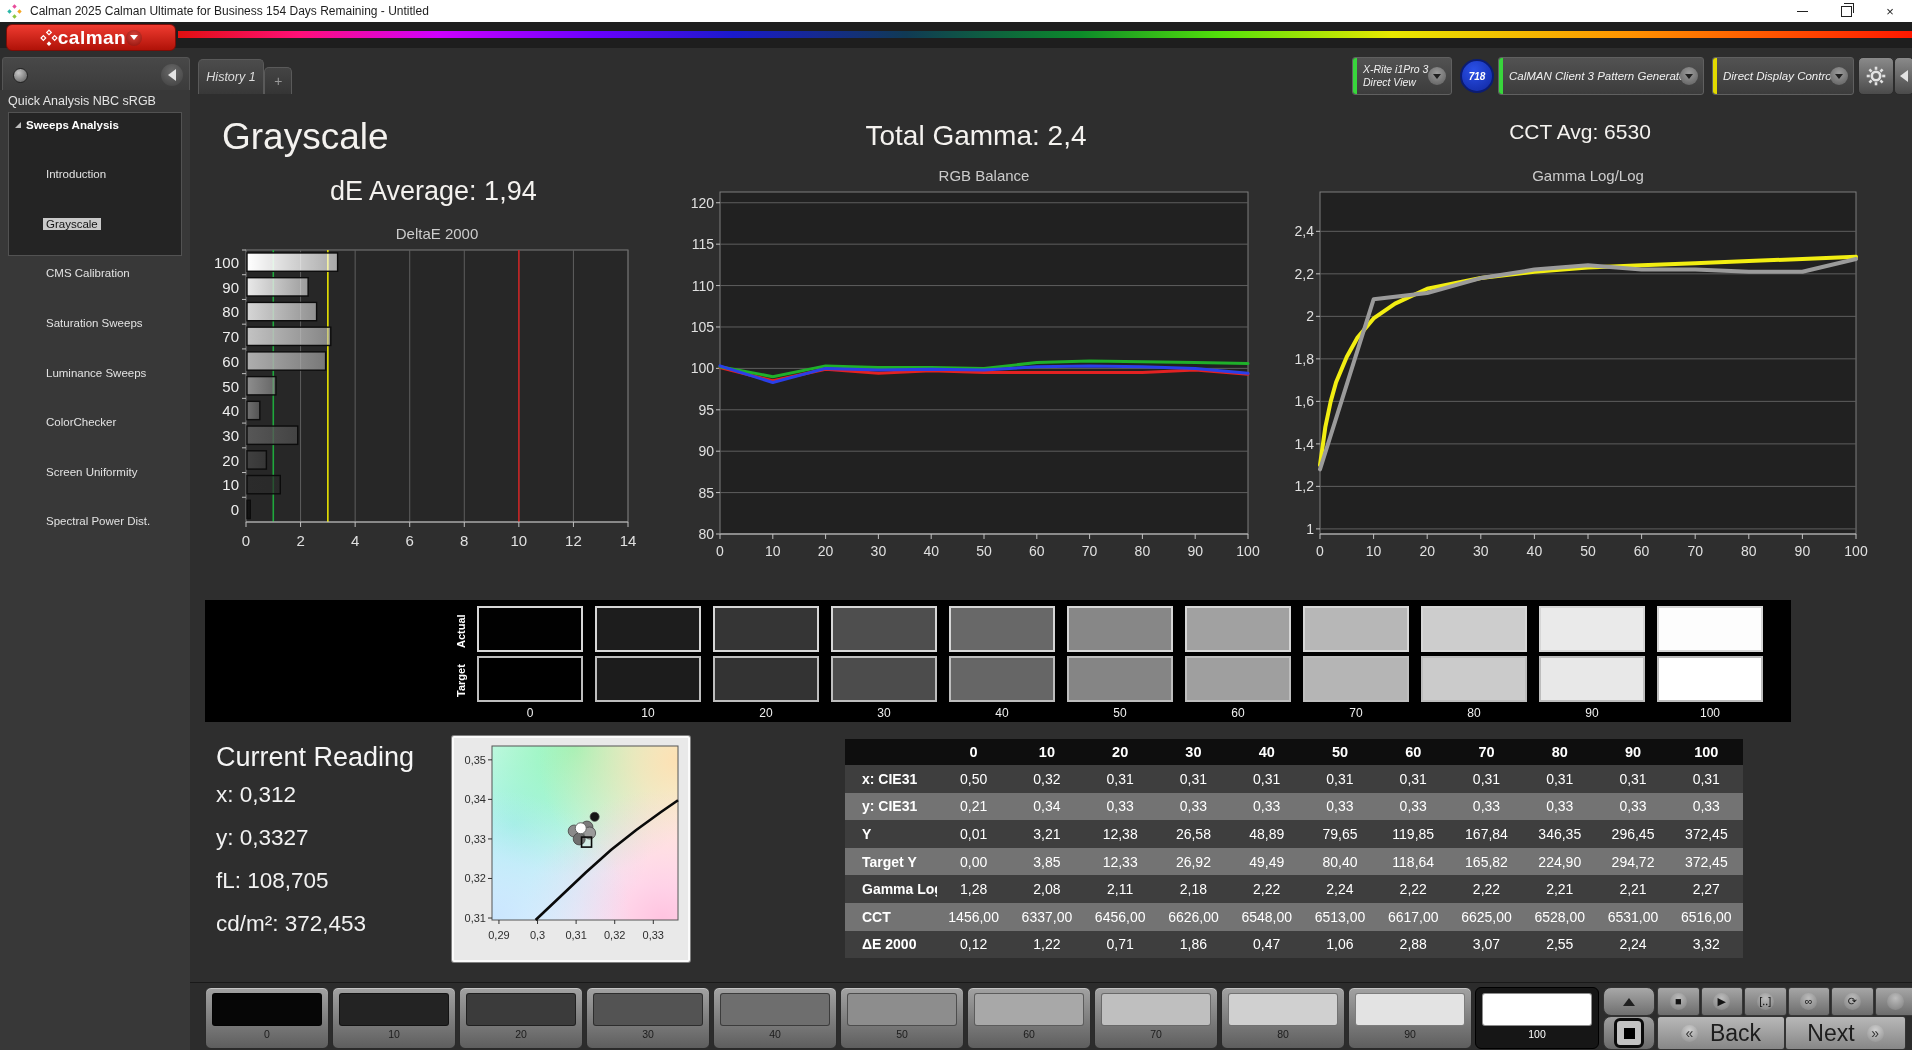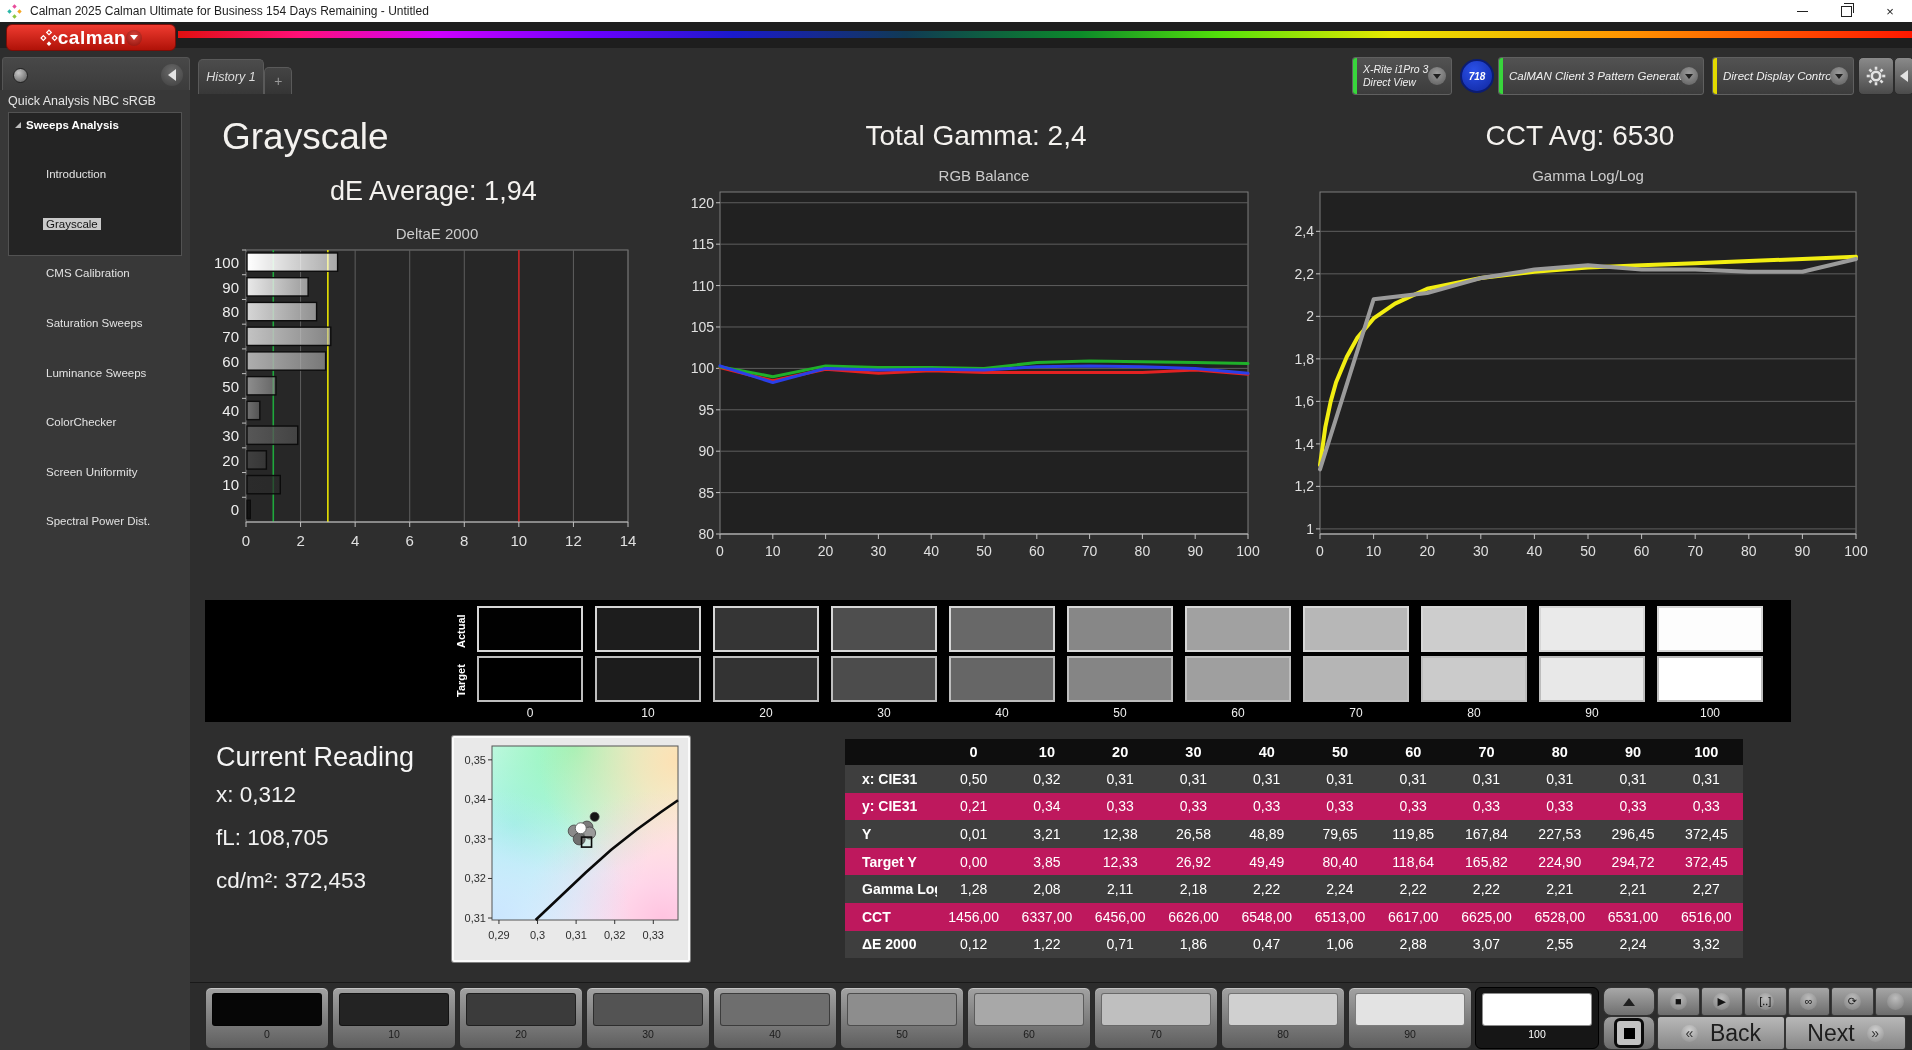--- a/index.html
+++ b/index.html
@@ -59,21 +59,21 @@
   .tree{position:absolute;left:8px;top:22px;width:174px;height:144px;background:#242424;border:1px solid #525252;padding:4px 0 0 6px;box-sizing:border-box;}
   .tree-root{display:flex;align-items:center;gap:5px;color:#fff;font-weight:bold;font-size:11.5px;height:15px;}
   .expander{width:0;height:0;border-left:6px solid transparent;border-bottom:6px solid #bdbdbd;}
   .tree-item{margin-left:28px;font-size:11.5px;color:#e2e2e2;height:14.6px;display:flex;align-items:center;margin-top:35px;}
   .tree-item>span{padding:0 3px;white-space:nowrap;}
   .tree-item.selected>span{background:#c9c9c9;color:#141414;}
   
   .h-page{position:absolute;left:222px;top:116px;font-size:37px;color:#f4f2ef;}
   .h-de{position:absolute;left:330px;top:176px;font-size:27px;color:#f4f2ef;}
   .h-gamma{position:absolute;left:690px;top:120px;width:572px;text-align:center;font-size:28px;color:#f4f2ef;}
-  .h-cct{position:absolute;left:1290px;top:120px;width:580px;text-align:center;font-size:28px;color:#f4f2ef;}
+  .h-cct{position:absolute;left:1290px;top:120px;width:580px;text-align:center;font-size:21px;color:#f4f2ef;}
   .chart{position:absolute;}
   
   .strip{position:absolute;left:205px;top:600px;width:1586px;height:122px;background:#000;}
   .vlabel{position:absolute;left:250px;width:14px;height:46px;color:#fff;font-size:11px;font-weight:bold;
      writing-mode:vertical-rl;transform:rotate(180deg);text-align:center;}
   .strip-grid{position:absolute;left:272px;top:6px;display:grid;grid-template-columns:repeat(11,106px);column-gap:12px;row-gap:4px;}
   .sw{height:42px;border:2px solid #d6d6d6;}
   .sw.trow{border-color:#bdbdbd;}
   .sw-label{text-align:center;color:#f0f0f0;font-size:12px;height:16px;}
   
@@ -82,21 +82,21 @@
   .reading .rd-line{font-size:22.5px;line-height:43px;white-space:nowrap;}
   
   .cie-box{position:absolute;left:452px;top:736px;width:234px;height:222px;background:#e9e9e9;border:2px solid #fbfbfb;
      box-shadow:0 0 0 1px #808080;border-radius:2px;}
   
   .dtable{position:absolute;left:845px;top:739px;width:898px;display:grid;grid-template-columns:92px repeat(11,73.27px);}
   .dtable .cell{height:27.6px;display:flex;align-items:center;justify-content:center;font-size:14px;color:#fff;}
   .dtable .hcell{height:26px;background:#0e0e0e;font-weight:bold;font-size:14.5px;}
   .dtable .lab{justify-content:flex-start;padding-left:17px;font-weight:bold;white-space:nowrap;}
   .row-dark{background:#3e3e3e;}
-  .row-light{background:#be185d;}
+  .row-light{background:#737373;}
   
   .bottombar{position:absolute;left:190px;top:982px;width:1722px;height:68px;background:#2c2c2c;border-top:1px solid #191919;}
   .patch{position:absolute;top:4px;width:122px;height:60px;border-radius:6px;background:linear-gradient(#a2a2a2,#5e5e5e);
      border:1px solid #2a2a2a;box-shadow:inset 0 1px 0 #c4c4c4;}
   .patch .pswatch{margin:5px 6px 0 6px;height:31px;border-radius:3px;border:1px solid rgba(0,0,0,.45);}
   .patch .plabel{text-align:center;font-size:10.5px;color:#1c1c1c;margin-top:2px;}
   .patch.selected{background:#161616;box-shadow:none;border-color:#000;}
   .patch.selected .plabel{color:#fff;}
   .ctl-up{position:absolute;left:1413px;top:4px;width:50px;height:27px;border-radius:8px;background:linear-gradient(#a8a8a8,#6f6f6f);
      border:1px solid #333;display:flex;align-items:center;justify-content:center;}
@@ -506,20 +506,21 @@
         <div class="sw-label">80</div>
         <div class="sw-label">90</div>
         <div class="sw-label">100</div>
       </div>
   </div>
 
   <div class="reading">
     <h2>Current Reading</h2>
     <div id="reading-lines">
         <div class="rd-line">x: 0,312</div>
+        <div class="rd-line">y: 0,3327</div>
         <div class="rd-line">fL: 108,705</div>
         <div class="rd-line">cd/m²: 372,453</div>
       </div>
   </div>
 
   <div class="cie-box" id="cie-box"><svg width="230" height="218" viewBox="0 0 230 218">
         <defs>
           <radialGradient id="cieCyan" cx="12%" cy="45%" r="75%">
             <stop offset="0" stop-color="#9ef0ee" stop-opacity="0.95"></stop>
             <stop offset="1" stop-color="#9ef0ee" stop-opacity="0"></stop>
@@ -617,21 +618,21 @@
       <div class="cell row-light">0,33</div>
       <div class="cell lab row-dark">Y</div>
       <div class="cell row-dark">0,01</div>
       <div class="cell row-dark">3,21</div>
       <div class="cell row-dark">12,38</div>
       <div class="cell row-dark">26,58</div>
       <div class="cell row-dark">48,89</div>
       <div class="cell row-dark">79,65</div>
       <div class="cell row-dark">119,85</div>
       <div class="cell row-dark">167,84</div>
-      <div class="cell row-dark">227,53</div>
+      <div class="cell row-dark">346,35</div>
       <div class="cell row-dark">296,45</div>
       <div class="cell row-dark">372,45</div>
       <div class="cell lab row-light">Target Y</div>
       <div class="cell row-light">0,00</div>
       <div class="cell row-light">3,85</div>
       <div class="cell row-light">12,33</div>
       <div class="cell row-light">26,92</div>
       <div class="cell row-light">49,49</div>
       <div class="cell row-light">80,40</div>
       <div class="cell row-light">118,64</div>

